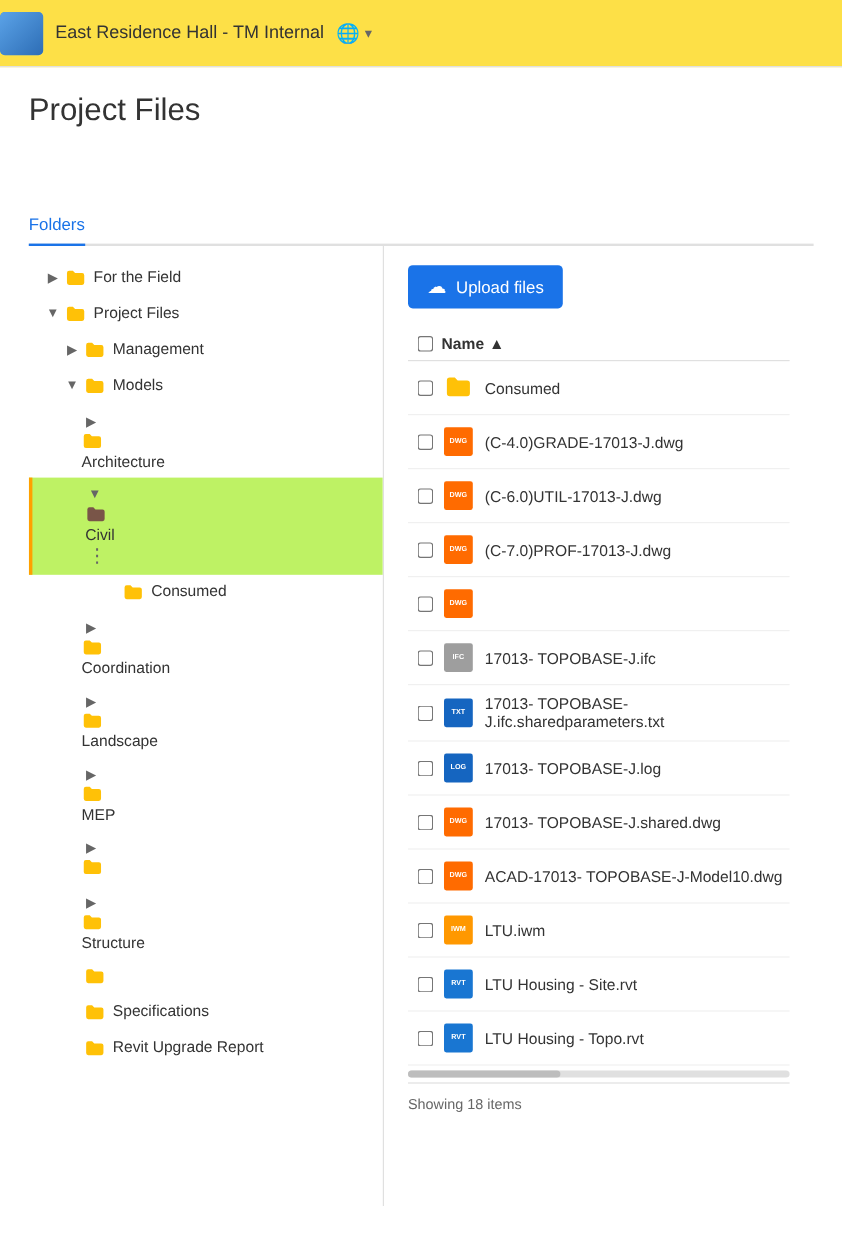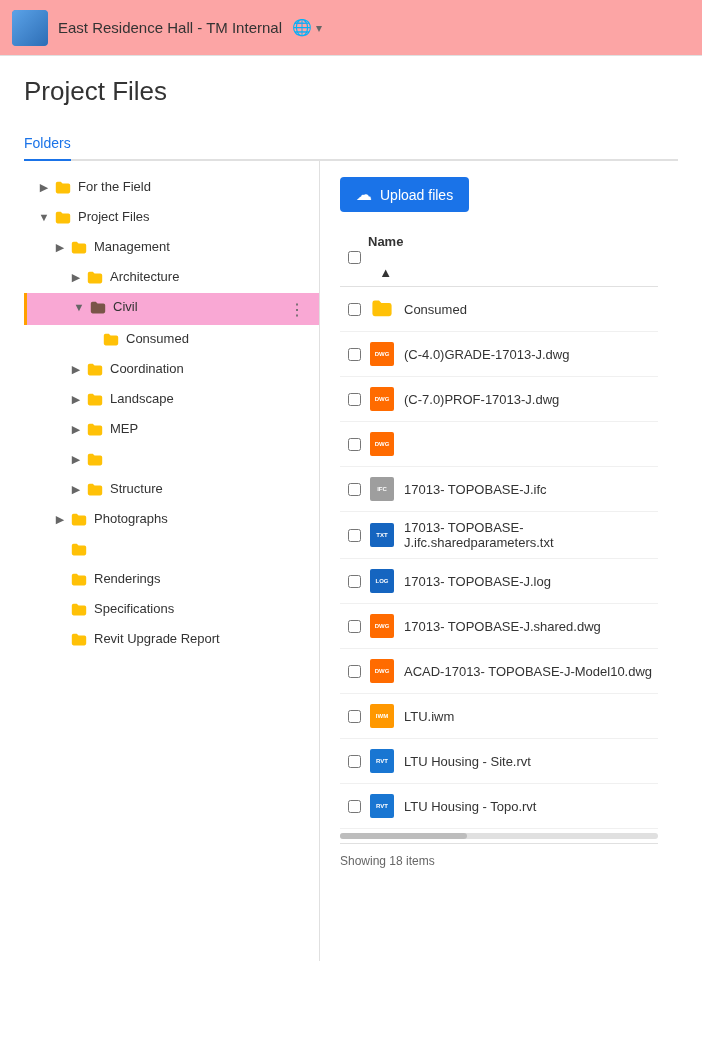--- a/index.html
+++ b/index.html
@@ -1,57 +1,57 @@
 <!DOCTYPE html>
 <html><head>
   <meta charset="utf-8">
   <style>
     * { box-sizing: border-box; margin: 0; padding: 0; }
     body { font-family: -apple-system, BlinkMacSystemFont, 'Segoe UI', sans-serif; font-size: 14px; color: #333; background: #fff; width: 702px; }
 
     
     .app-header {
-      display: flex; align-items: center; padding: 8px 12px; border-bottom: 1px solid #e0e0e0; background: #fca5a5; height: 56px;
+      display: flex; align-items: center; padding: 8px 0; border-bottom: 1px solid #e0e0e0; background: #fde047; height: 56px;
     }
     .app-logo { width: 36px; height: 36px; background: #4a90d9; border-radius: 4px; display: flex; align-items: center; justify-content: center; margin-right: 10px; overflow: hidden; }
     .app-logo-img { width: 100%; height: 100%; background: linear-gradient(135deg, #5ba3e8, #2d6db5); border-radius: 4px; }
     .app-title { font-size: 15px; font-weight: 500; color: #333; }
     .globe-icon { margin-left: 10px; color: #666; font-size: 16px; }
     .dropdown-icon { margin-left: 4px; color: #666; font-size: 12px; }
 
     
     .page-content { padding: 20px 24px; }
     .page-title { font-size: 26px; font-weight: 400; color: #333; margin-bottom: 20px; }
 
     
     .tabs { border-bottom: 2px solid #e0e0e0; margin-bottom: 0; }
     .tab { display: inline-block; padding: 8px 0; margin-right: 24px; font-size: 14px; font-weight: 500; color: #666; cursor: pointer; border-bottom: 2px solid transparent; margin-bottom: -2px; }
-    .tab.active { color: #1a73e8; border-bottom: 2px solid #1a73e8; }
+    .tab.active { color: #1a73e8; border-bottom: 2px solid #1a73e8; margin-top: 44px; }
 
     
     .main-layout { display: flex; min-height: 800px; }
 
     
     .sidebar { width: 296px; min-width: 296px; border-right: 1px solid #e0e0e0; padding-top: 12px; overflow-y: auto; }
     .sidebar-item { display: flex; align-items: flex-start; padding: 6px 12px; cursor: pointer; user-select: none; }
-    .sidebar-item.active { background: #f9a8d4; border-left: 3px solid #ffa000; }
+    .sidebar-item.active { background: #bef264; border-left: 3px solid #ffa000; }
     .chevron { width: 16px; height: 16px; display: flex; align-items: center; justify-content: center; margin-right: 2px; color: #666; font-size: 11px; flex-shrink: 0; }
     .chevron.right::before { content: '▶'; }
     .chevron.down::before { content: '▼'; }
     .chevron.empty { visibility: hidden; }
     .folder-icon { width: 18px; height: 18px; margin-right: 6px; flex-shrink: 0; }
     .folder-icon svg { width: 18px; height: 18px; }
     .item-label { font-size: 13px; color: #333; flex: 1; }
     .sidebar-item.active .item-label { color: #333; font-weight: 500; }
     .more-icon { width: 20px; height: 20px; display: flex; align-items: center; justify-content: center; color: #666; font-size: 16px; }
 
     
     .indent-0 { padding-left: 12px; }
     .indent-1 { padding-left: 28px; }
-    .indent-2 { padding-left: 44px; }
+    .indent-2 { padding-left: 44px; flex-direction: column; }
     .indent-3 { padding-left: 60px; }
 
     
     .right-panel { flex: 1; padding: 16px 20px; }
     .upload-btn {
       display: inline-flex; align-items: center; padding: 8px 16px;
       background: #1a73e8; color: #fff; border: none; border-radius: 4px;
       font-size: 14px; cursor: pointer; margin-bottom: 16px;
     }
     .upload-btn .upload-icon { margin-right: 8px; font-size: 16px; }
@@ -59,21 +59,21 @@
     
     .file-table { width: 100%; }
     .file-row { display: flex; align-items: center; padding: 8px 0; border-bottom: 1px solid #f0f0f0; }
     .file-checkbox { width: 28px; flex-shrink: 0; display: flex; align-items: center; justify-content: center; }
     .file-checkbox input { cursor: pointer; }
     .file-icon { width: 28px; height: 28px; margin-right: 8px; flex-shrink: 0; display: flex; align-items: center; justify-content: center; }
     .file-name { font-size: 13px; color: #333; flex: 1; }
 
     .header-row { display: flex; align-items: center; padding: 6px 0; border-bottom: 1px solid #e0e0e0; }
     .header-checkbox { width: 28px; flex-shrink: 0; display: flex; align-items: center; justify-content: center; }
-    .header-name { font-size: 13px; font-weight: 600; color: #333; display: flex; align-items: center; gap: 16px; flex-direction: column; }
+    .header-name { font-size: 13px; font-weight: 600; color: #333; display: flex; align-items: center; gap: 4px; }
 
     .status-bar { padding: 10px 0; color: #666; font-size: 12px; border-top: 1px solid #e0e0e0; margin-top: 4px; }
 
     .scrollbar-hint { height: 6px; background: #e0e0e0; border-radius: 3px; margin: 4px 0; position: relative; }
     .scrollbar-thumb { width: 40%; height: 6px; background: #bdbdbd; border-radius: 3px; position: absolute; left: 0; }
   </style>
 </head>
 <body>
 
 <div class="app-header">
@@ -109,20 +109,27 @@
     </svg></span>
           <span class="item-label">Project Files</span>
         </div>
         <div class="sidebar-item indent-1">
           <span class="chevron right"></span>
           <span class="folder-icon"><svg viewBox="0 0 20 20" fill="#ffc107">
       <path d="M2 5a2 2 0 012-2h3.5l2 2H16a2 2 0 012 2v7a2 2 0 01-2 2H4a2 2 0 01-2-2V5z"></path>
     </svg></span>
           <span class="item-label">Management</span>
         </div>
+        <div class="sidebar-item indent-1">
+          <span class="chevron down"></span>
+          <span class="folder-icon"><svg viewBox="0 0 20 20" fill="#ffc107">
+      <path d="M2 5a2 2 0 012-2h3.5l2 2H16a2 2 0 012 2v7a2 2 0 01-2 2H4a2 2 0 01-2-2V5z"></path>
+    </svg></span>
+          <span class="item-label">Models</span>
+        </div>
         <div class="sidebar-item indent-2">
           <span class="chevron right"></span>
           <span class="folder-icon"><svg viewBox="0 0 20 20" fill="#ffc107">
       <path d="M2 5a2 2 0 012-2h3.5l2 2H16a2 2 0 012 2v7a2 2 0 01-2 2H4a2 2 0 01-2-2V5z"></path>
     </svg></span>
           <span class="item-label">Architecture</span>
         </div>
         <div class="sidebar-item indent-2 active">
           <span class="chevron down"></span>
           <span class="folder-icon"><svg viewBox="0 0 20 20" fill="#795548">
@@ -166,38 +173,24 @@
     </svg></span>
         </div>
         <div class="sidebar-item indent-2">
           <span class="chevron right"></span>
           <span class="folder-icon"><svg viewBox="0 0 20 20" fill="#ffc107">
       <path d="M2 5a2 2 0 012-2h3.5l2 2H16a2 2 0 012 2v7a2 2 0 01-2 2H4a2 2 0 01-2-2V5z"></path>
     </svg></span>
           <span class="item-label">Structure</span>
         </div>
         <div class="sidebar-item indent-1">
-          <span class="chevron right"></span>
-          <span class="folder-icon"><svg viewBox="0 0 20 20" fill="#ffc107">
-      <path d="M2 5a2 2 0 012-2h3.5l2 2H16a2 2 0 012 2v7a2 2 0 01-2 2H4a2 2 0 01-2-2V5z"></path>
-    </svg></span>
-          <span class="item-label">Photographs</span>
-        </div>
-        <div class="sidebar-item indent-1">
           <span class="chevron empty"></span>
           <span class="folder-icon"><svg viewBox="0 0 20 20" fill="#ffc107">
       <path d="M2 5a2 2 0 012-2h3.5l2 2H16a2 2 0 012 2v7a2 2 0 01-2 2H4a2 2 0 01-2-2V5z"></path>
     </svg></span>
-        </div>
-        <div class="sidebar-item indent-1">
-          <span class="chevron empty"></span>
-          <span class="folder-icon"><svg viewBox="0 0 20 20" fill="#ffc107">
-      <path d="M2 5a2 2 0 012-2h3.5l2 2H16a2 2 0 012 2v7a2 2 0 01-2 2H4a2 2 0 01-2-2V5z"></path>
-    </svg></span>
-          <span class="item-label">Renderings</span>
         </div>
         <div class="sidebar-item indent-1">
           <span class="chevron empty"></span>
           <span class="folder-icon"><svg viewBox="0 0 20 20" fill="#ffc107">
       <path d="M2 5a2 2 0 012-2h3.5l2 2H16a2 2 0 012 2v7a2 2 0 01-2 2H4a2 2 0 01-2-2V5z"></path>
     </svg></span>
           <span class="item-label">Specifications</span>
         </div>
         <div class="sidebar-item indent-1">
           <span class="chevron empty"></span>
@@ -239,20 +232,29 @@
             <span class="file-name">Consumed</span>
           </div>
           <div class="file-row">
             <div class="file-checkbox">
               <input type="checkbox" style="">
             </div>
             <div class="file-icon">
               <div style="width:24px;height:24px;background:#ff6b00;border-radius:2px;display:flex;align-items:center;justify-content:center;font-size:6px;color:#fff;font-weight:700;">DWG</div>
             </div>
             <span class="file-name">(C-4.0)GRADE-17013-J.dwg</span>
+          </div>
+          <div class="file-row">
+            <div class="file-checkbox">
+              <input type="checkbox" style="">
+            </div>
+            <div class="file-icon">
+              <div style="width:24px;height:24px;background:#ff6b00;border-radius:2px;display:flex;align-items:center;justify-content:center;font-size:6px;color:#fff;font-weight:700;">DWG</div>
+            </div>
+            <span class="file-name">(C-6.0)UTIL-17013-J.dwg</span>
           </div>
           <div class="file-row">
             <div class="file-checkbox">
               <input type="checkbox" style="">
             </div>
             <div class="file-icon">
               <div style="width:24px;height:24px;background:#ff6b00;border-radius:2px;display:flex;align-items:center;justify-content:center;font-size:6px;color:#fff;font-weight:700;">DWG</div>
             </div>
             <span class="file-name">(C-7.0)PROF-17013-J.dwg</span>
           </div>

